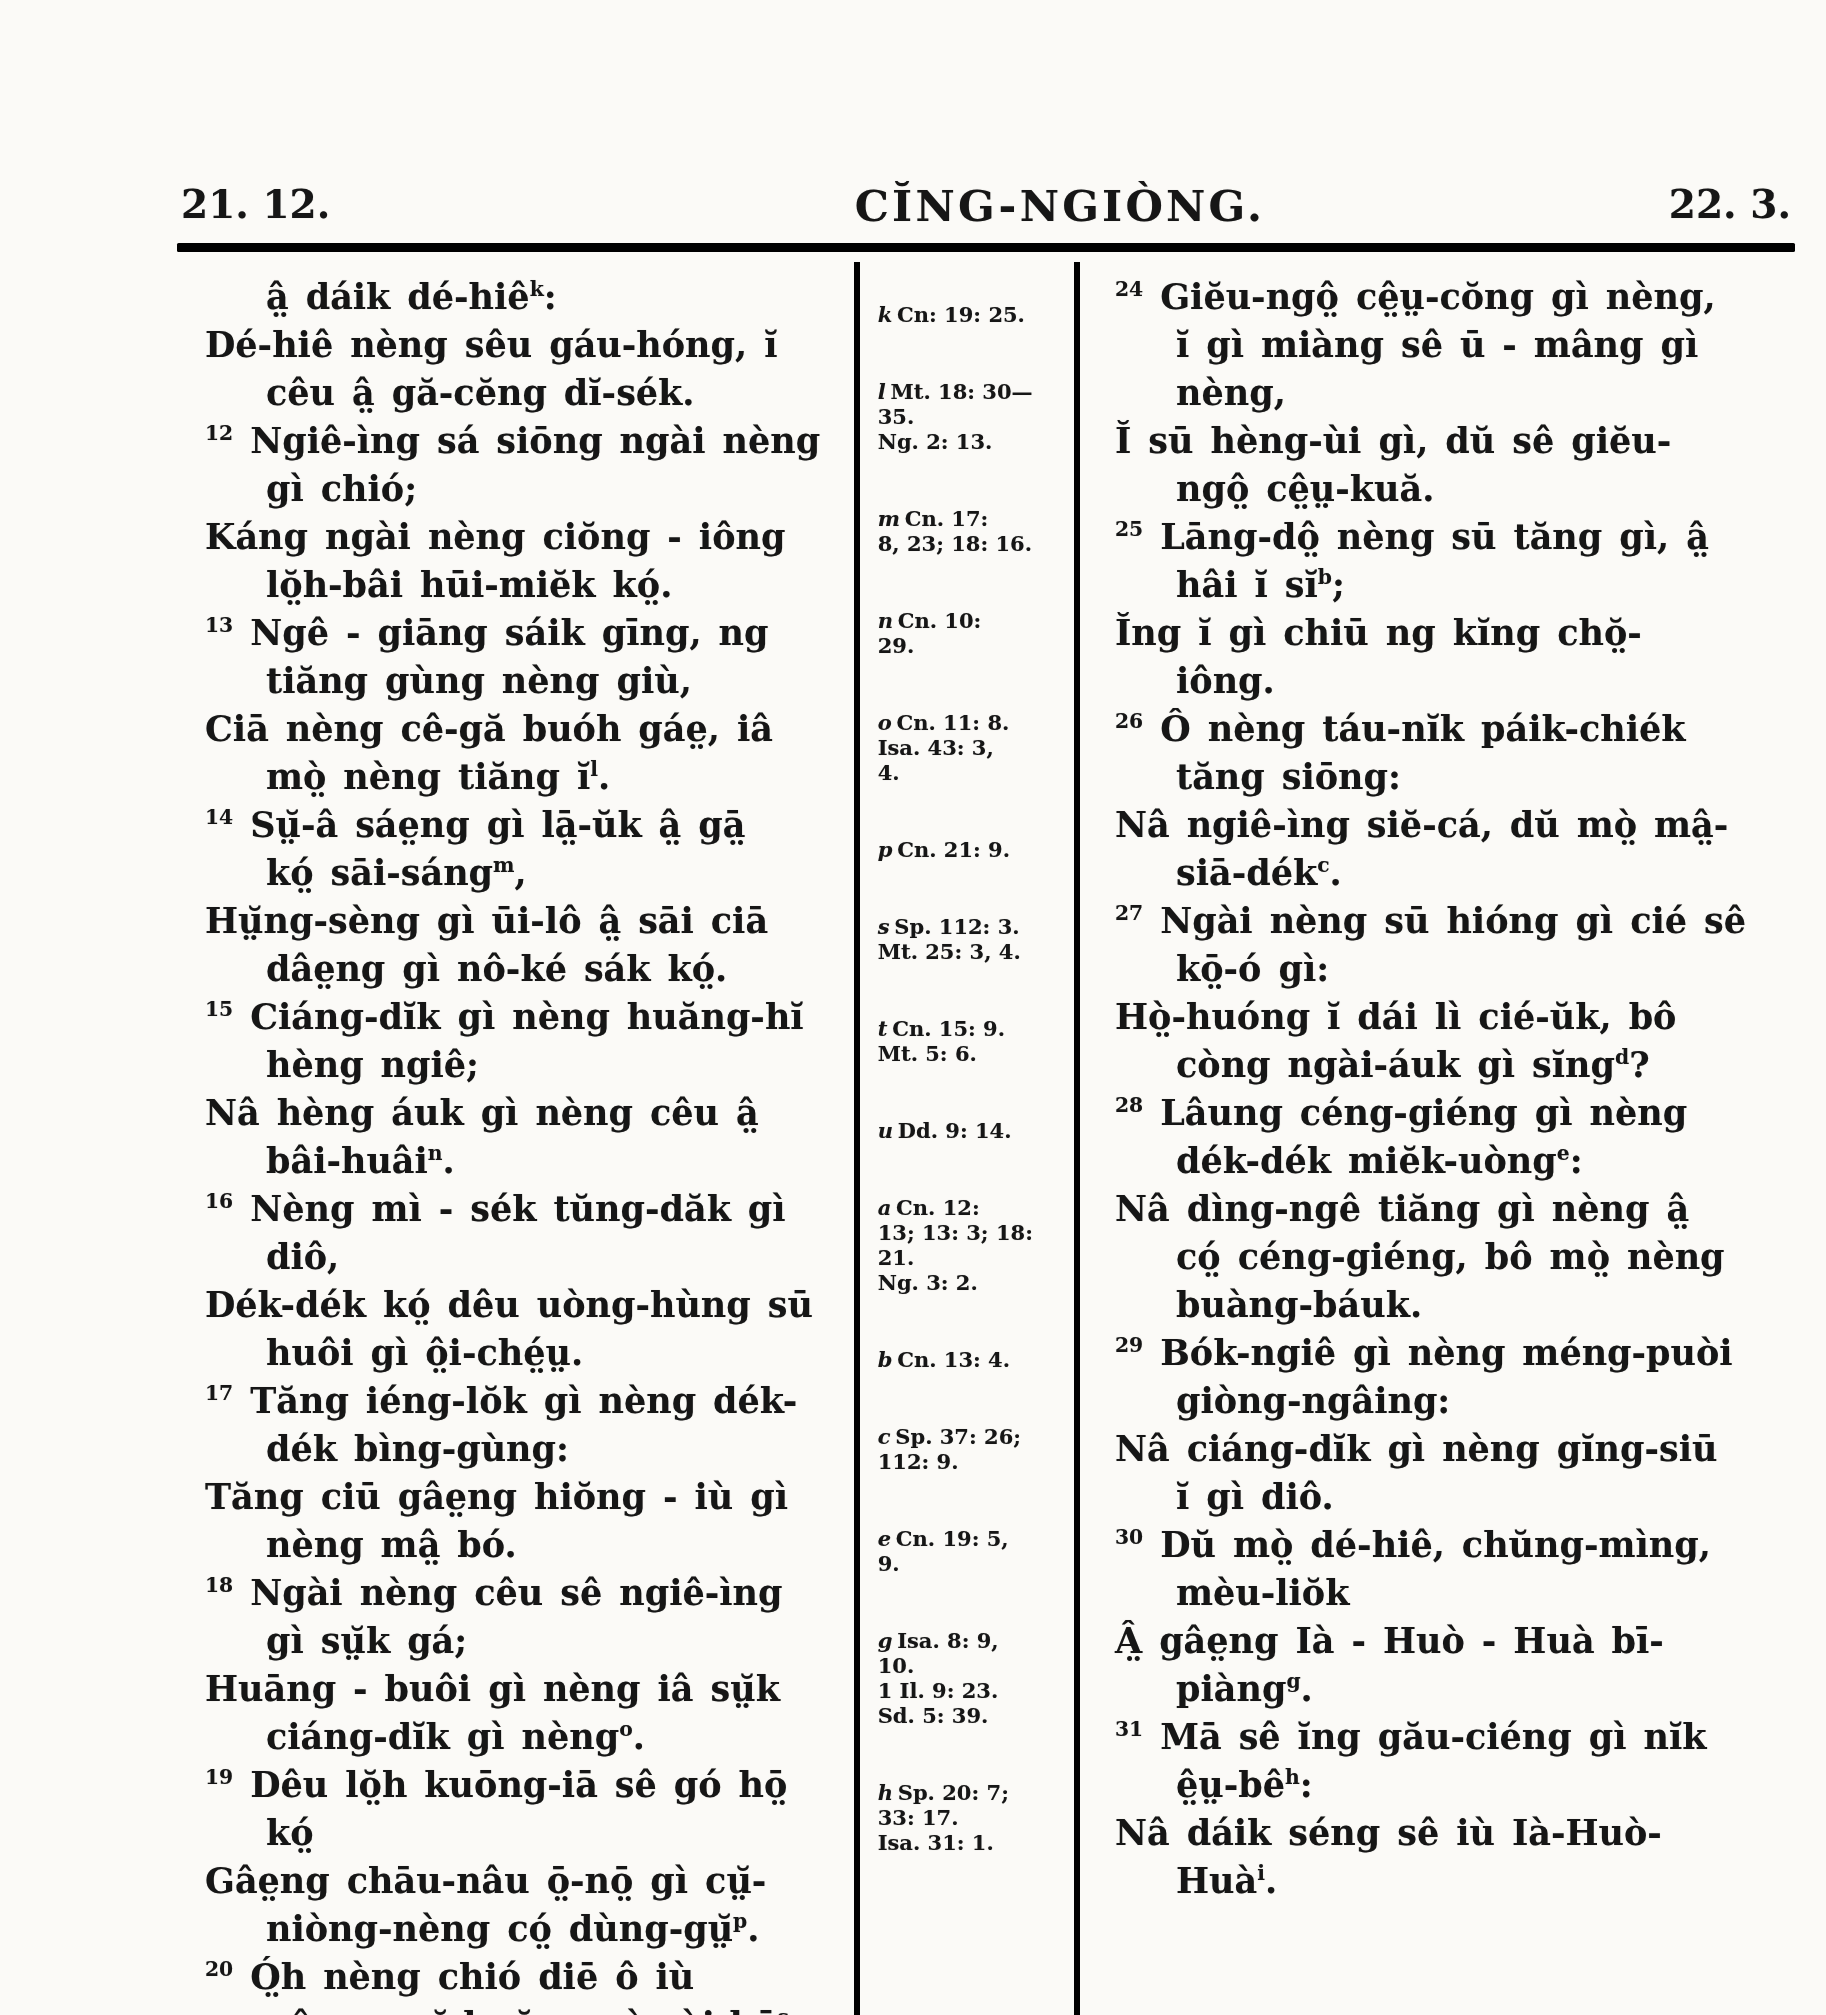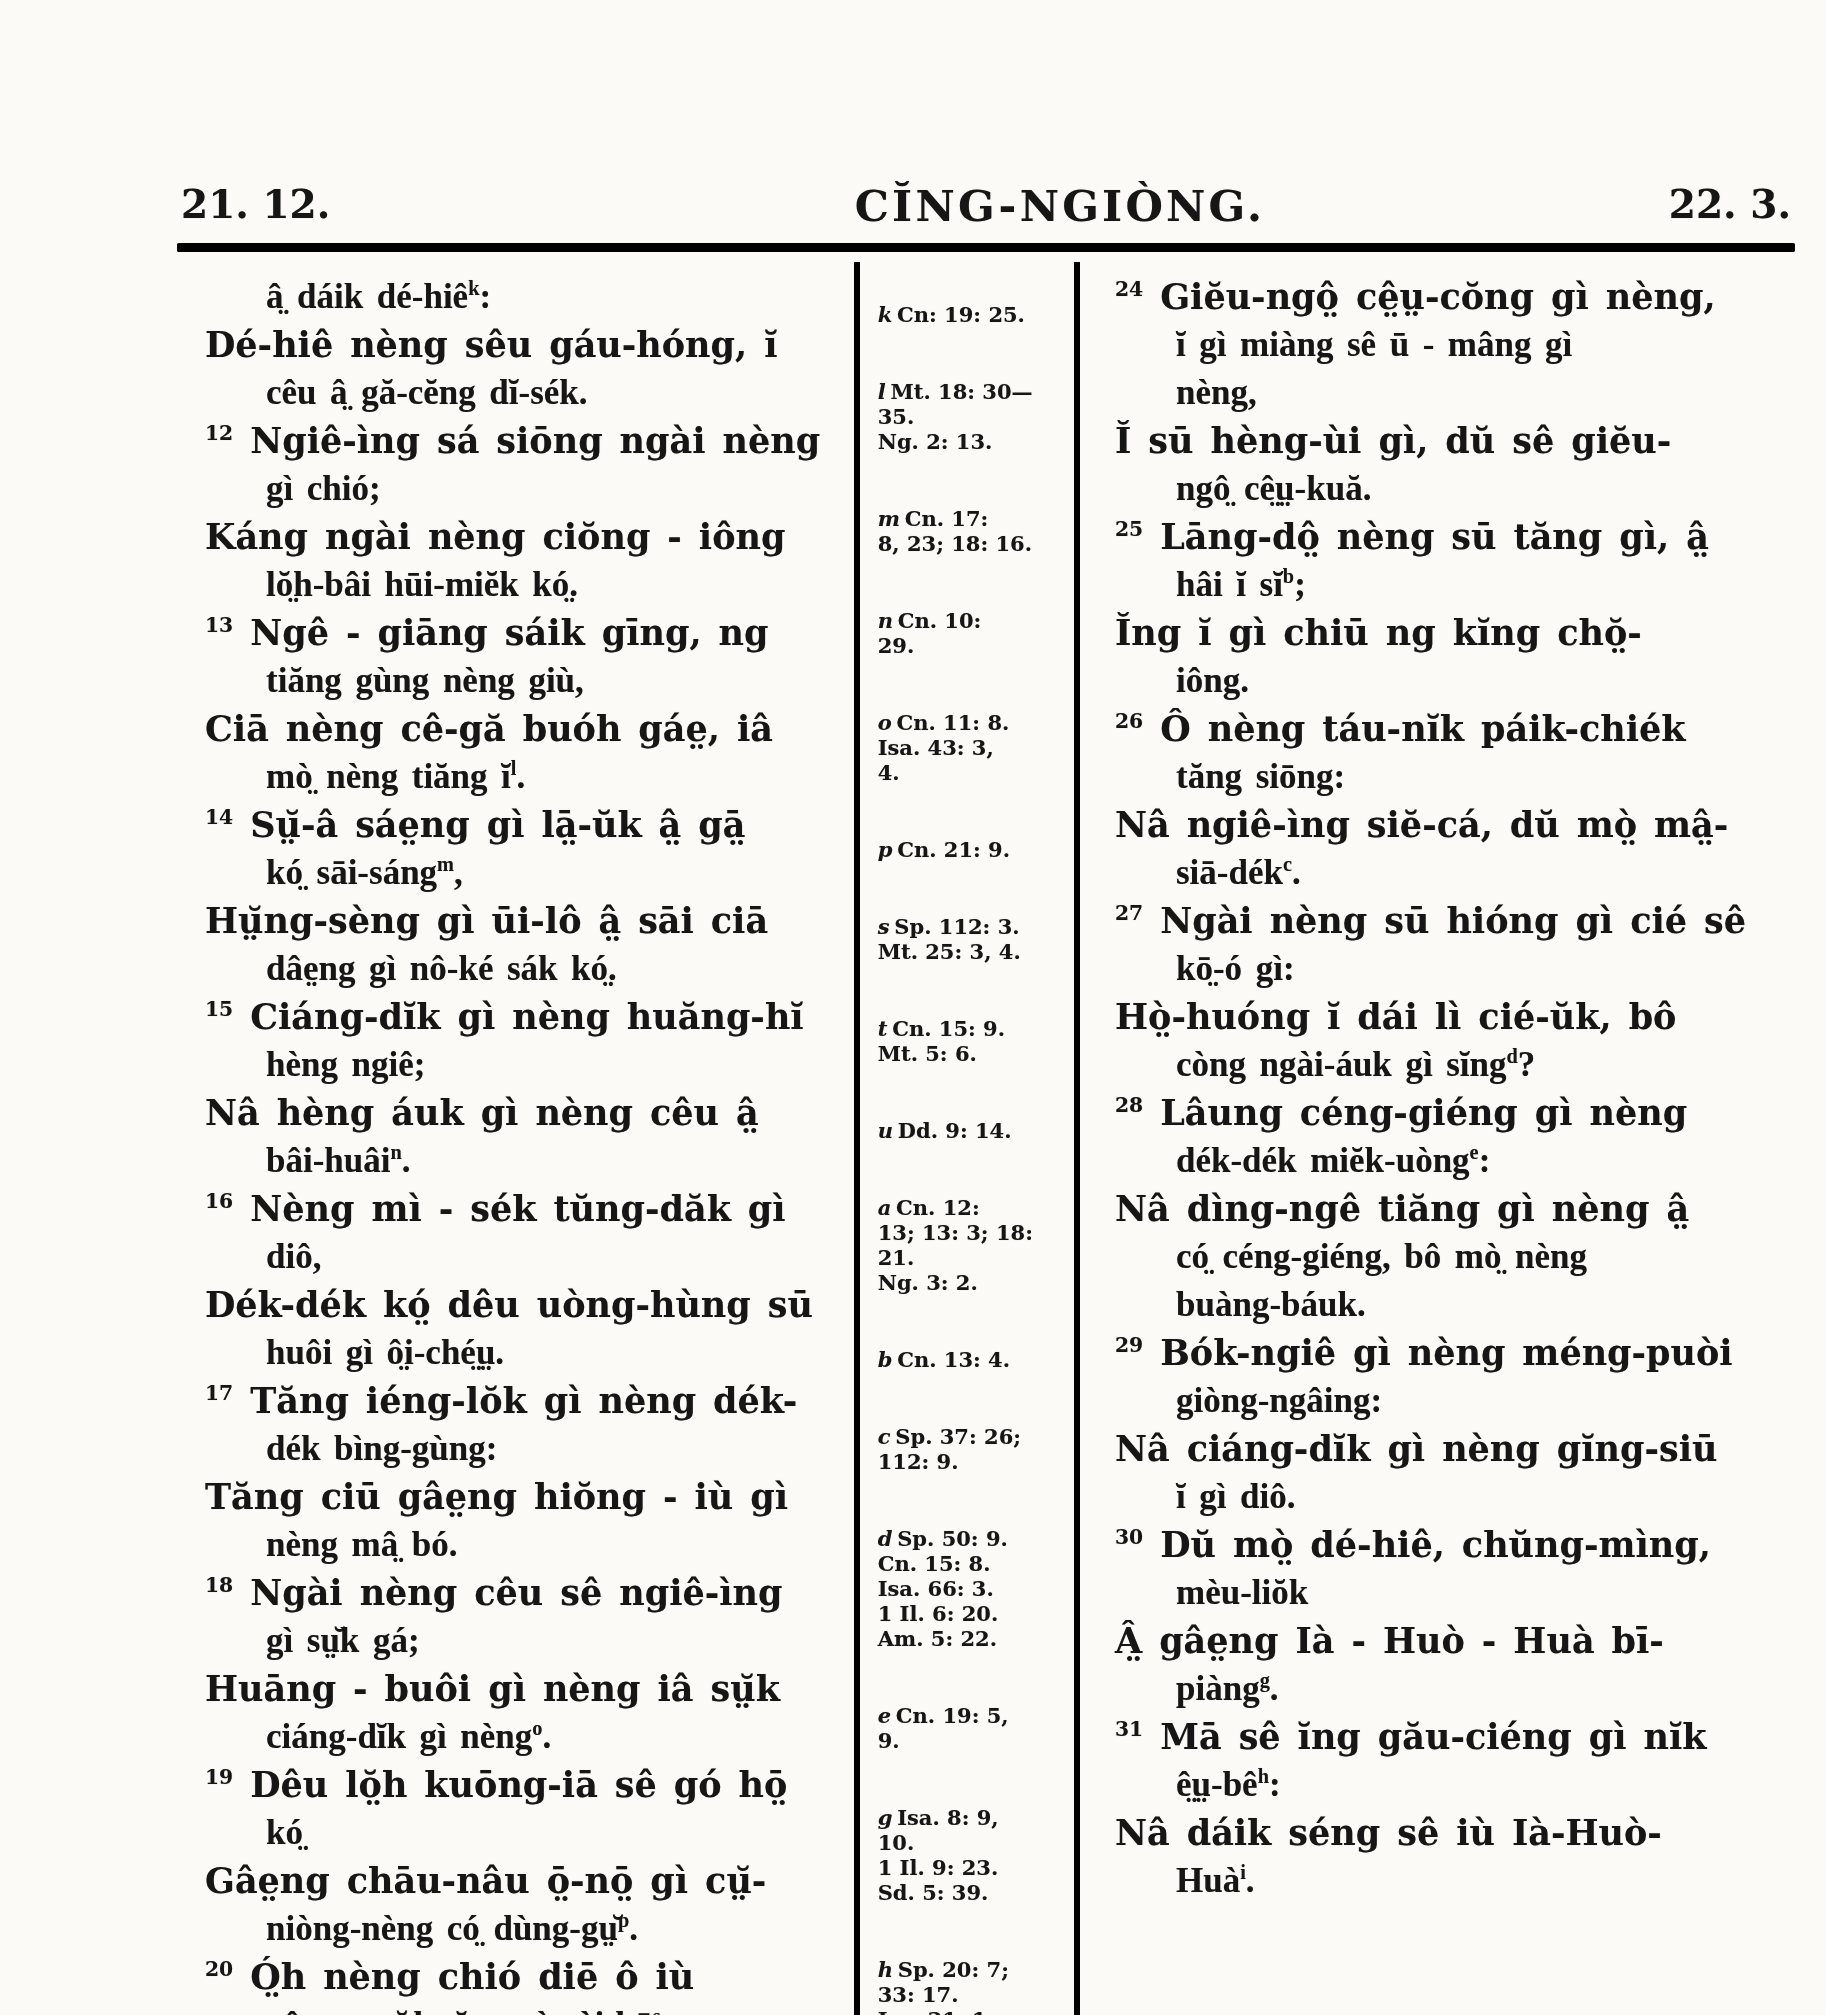--- a/index.html
+++ b/index.html
@@ -29,21 +29,21 @@
   }
   .col-left{width:673px; box-sizing:border-box; padding:11.3px 0 0 24px; overflow:hidden;}
   .col-refs{
     width:226px; box-sizing:border-box;
     border-left:6.4px solid #000; border-right:6.4px solid #000;
     padding:40px 5.6px 0 17.7px; overflow:hidden;
     font-size:21px; line-height:25px;
   }
   .col-right{flex:1; box-sizing:border-box; padding:11.3px 0 0 35px; overflow:hidden;}
   .line{font-size:35px; line-height:48px; white-space:nowrap; word-spacing:4.8px;}
-  .l1{padding-left:61px;font-family:Liberation Serif, serif;}
+  .l1{padding-left:61px;}
   .h{
     font-size:39px; letter-spacing:2.4px; text-align:center;
     margin:39px 69px 31px 0; white-space:normal; padding-left:0;
   }
   sup{font-size:58%; line-height:0; vertical-align:super;}
   .ref-group{margin-bottom:52px;}
   .ref-line{white-space:nowrap;}
   .ref-tag{font-style:italic; margin-right:4.8px;}
 </style>
 </head>
@@ -142,27 +142,20 @@
           <div class="ref-line">Ng. 3: 2.</div>
         </div>
         <div class="ref-group">
           <div class="ref-line"><i class="ref-tag">b</i>Cn. 13: 4.</div>
         </div>
         <div class="ref-group">
           <div class="ref-line"><i class="ref-tag">c</i>Sp. 37: 26;</div>
           <div class="ref-line">112: 9.</div>
         </div>
         <div class="ref-group">
-          <div class="ref-line"><i class="ref-tag">d</i>Sp. 50: 9.</div>
-          <div class="ref-line">Cn. 15: 8.</div>
-          <div class="ref-line">Isa. 66: 3.</div>
-          <div class="ref-line">1 Il. 6: 20.</div>
-          <div class="ref-line">Am. 5: 22.</div>
-        </div>
-        <div class="ref-group">
           <div class="ref-line"><i class="ref-tag">e</i>Cn. 19: 5,</div>
           <div class="ref-line">9.</div>
         </div>
         <div class="ref-group">
           <div class="ref-line"><i class="ref-tag">g</i>Isa. 8: 9,</div>
           <div class="ref-line">10.</div>
           <div class="ref-line">1 Il. 9: 23.</div>
           <div class="ref-line">Sd. 5: 39.</div>
         </div>
         <div class="ref-group">

